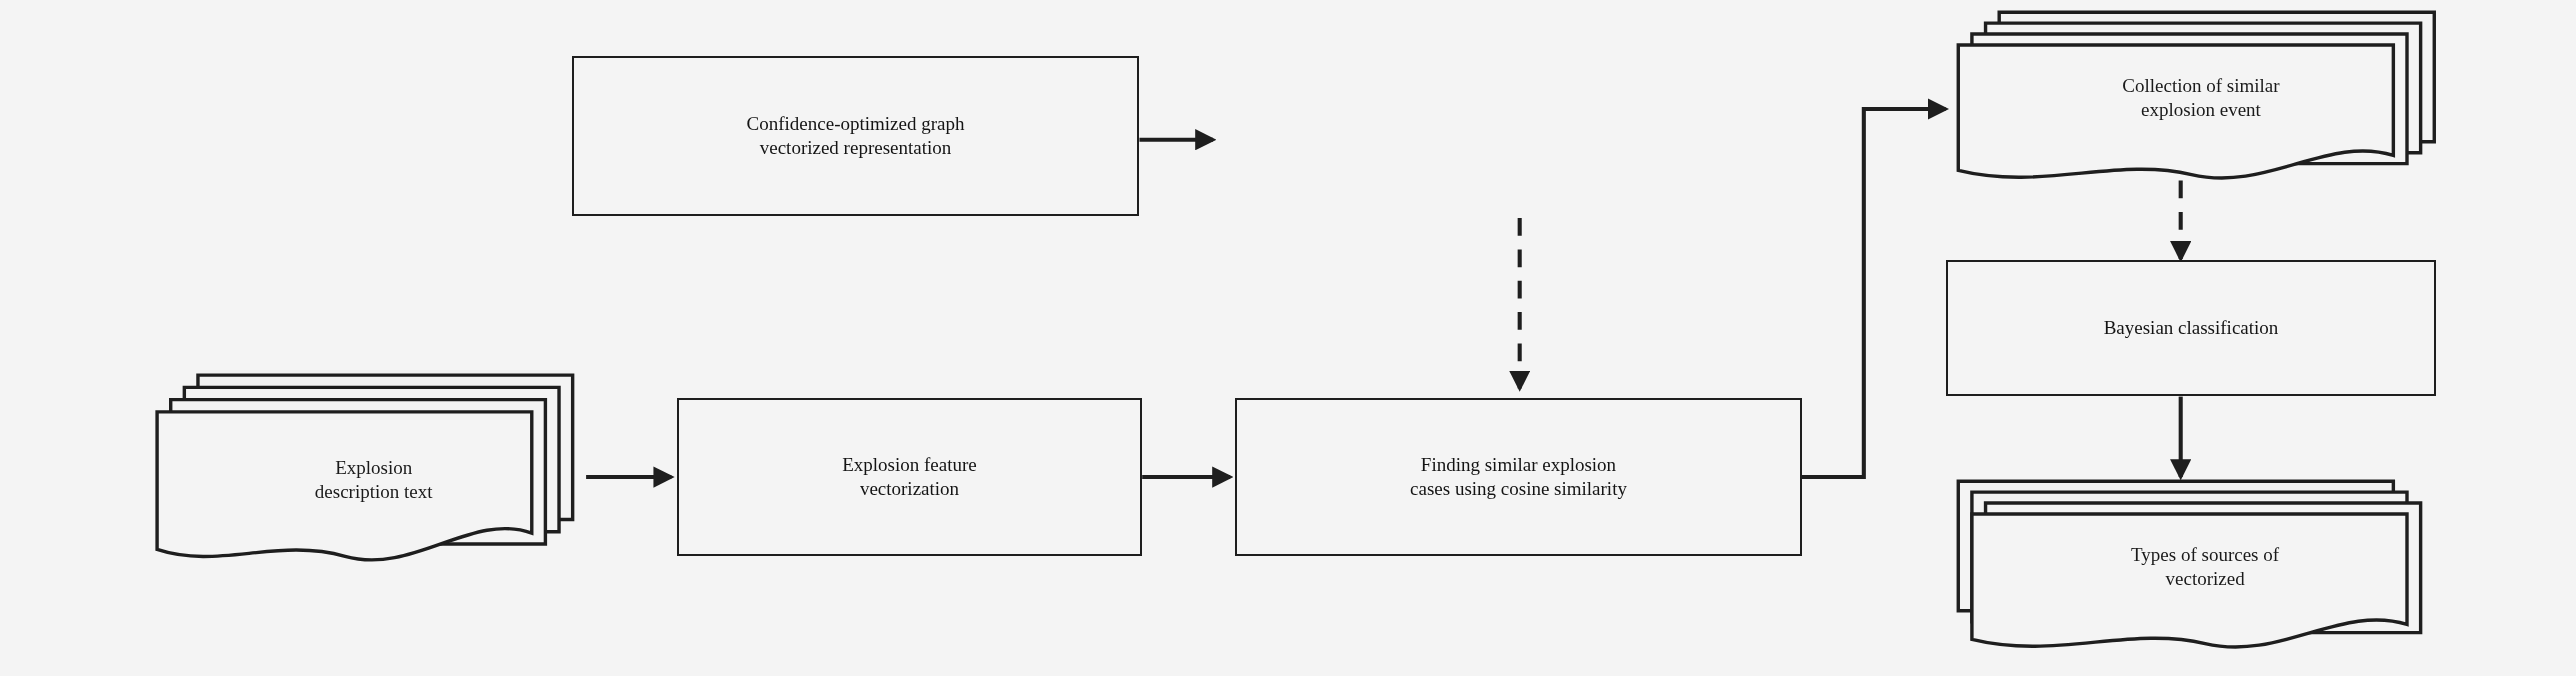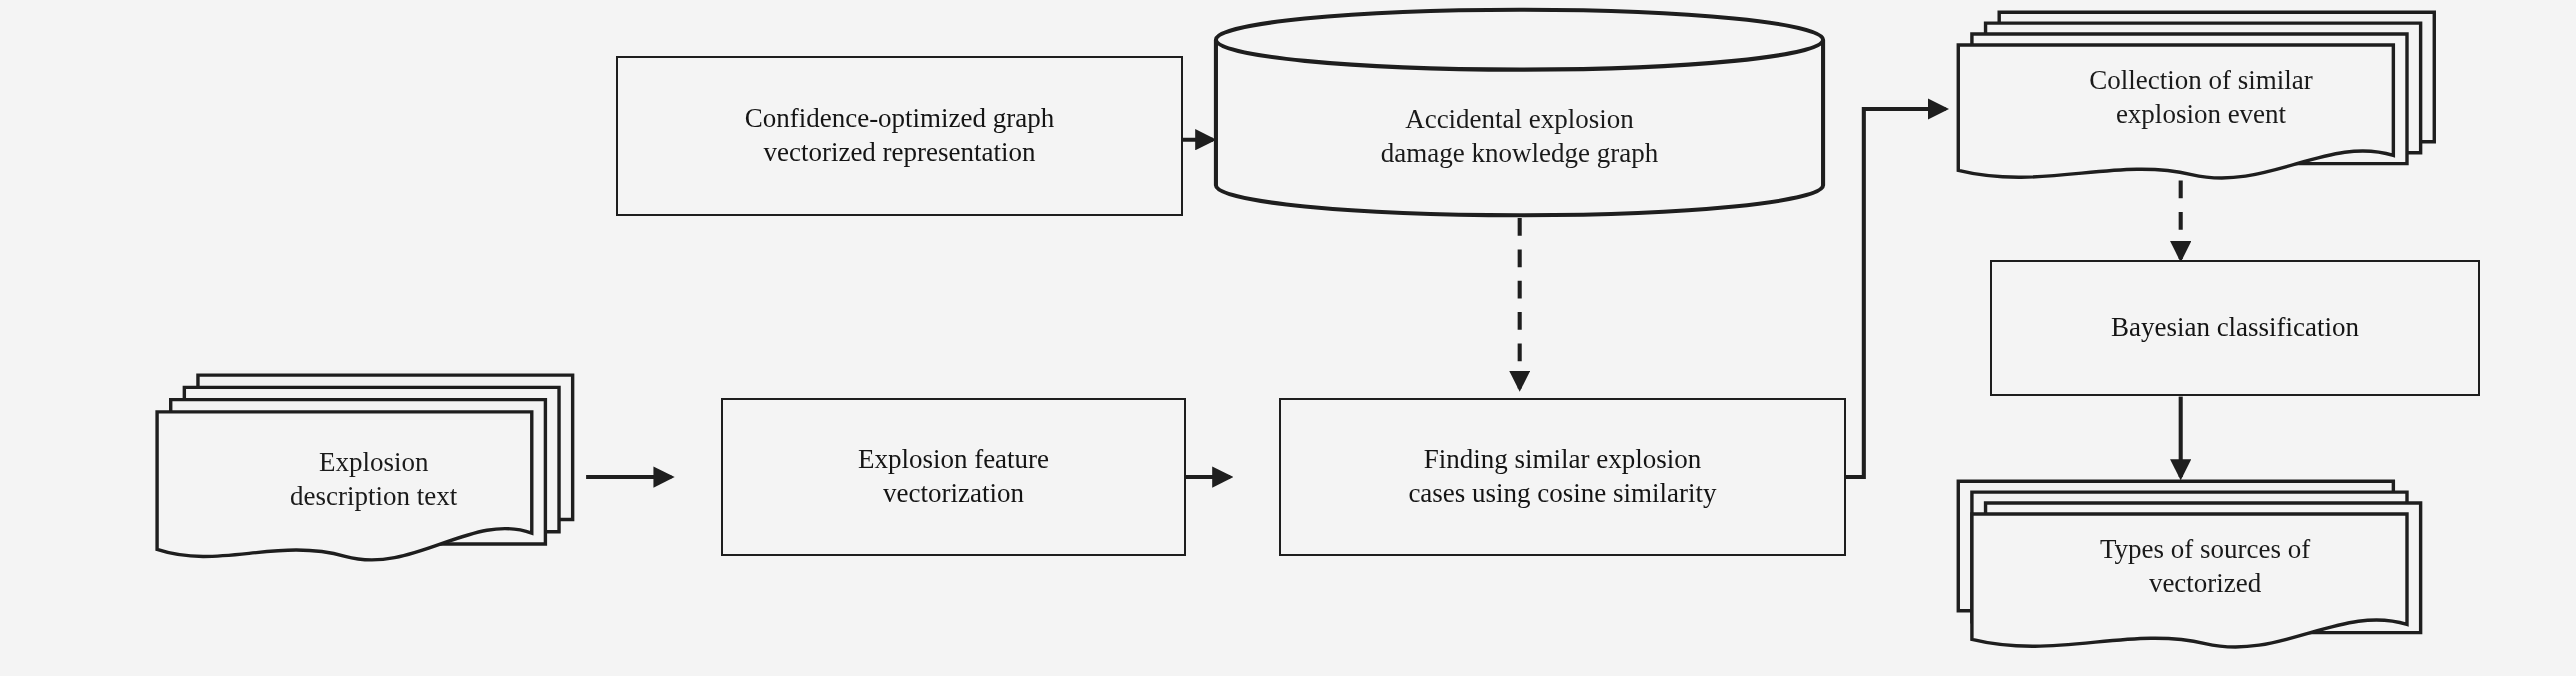--- a/index.html
+++ b/index.html
@@ -24,21 +24,20 @@
     display: flex;
     align-items: center;
     justify-content: center;
     text-align: center;
     line-height: 1.25;
     color: #141414;
   }
   .rect {
     background: #f4f4f4;
     border: 2px solid #1e1e1e;
-    margin-left: 44px;
   }
   .label {
     display: block;
     white-space: pre-line;
   }
   
   .cyl-wrap {
     position: absolute;
   }
   .cyl-svg {
@@ -83,21 +82,21 @@
   }
   .edge {
     position: absolute;
     left: 0;
     top: 0;
     width: 2576px;
     height: 676px;
     overflow: visible;
     pointer-events: none;
   }
-  .fs-big { font-size: 27px; }
+  .fs-big { font-size: 19px; }
 </style>
 </head>
 <body>
 
 <div id="canvas">
 
   <svg class="edge" viewBox="0 0 3780 992">
     <defs>
       <marker id="arrow" viewBox="0 0 10 10" refX="8.4" refY="5" markerWidth="5.2" markerHeight="5.2" orient="auto-start-reverse">
         <path d="M 0 0 L 10 5 L 0 10 z" fill="#1e1e1e"></path>
@@ -131,30 +130,20 @@
     <g>
       <line x1="3200" y1="582" x2="3200" y2="700" stroke="#1e1e1e" stroke-width="6" marker-end="url(#arrow)"></line>
     </g>
   </svg>
 
   <div class="node rect fs-big" style="left:572px; top:56px; width:567px; height:160px;">
     <span class="label">Confidence-optimized graph
 vectorized representation</span>
   </div>
 
-  <div class="cyl-wrap" style="left:1213px; top:6.8px; width:613px; height:211px;">
-    <svg class="cyl-svg" width="613" height="211" viewBox="0 0 900 310">
-      <path d="M 4 48 L 4 262 A 446 44 0 0 0 896 262 L 896 48" fill="#f4f4f4" stroke="#1e1e1e" stroke-width="6"></path>
-      <ellipse cx="450" cy="48" rx="446" ry="44" fill="#f4f4f4" stroke="#1e1e1e" stroke-width="6"></ellipse>
-    </svg>
-    <div class="cyl-text fs-big" style="padding-top:24.5px;">
-      <span class="label">Accidental explosion
-damage knowledge graph</span>
-    </div>
-  </div>
 
   <div class="doc-wrap" style="left:1946px; top:8.2px; width:491px; height:179px;">
     <svg class="doc-svg" width="491" height="179" viewBox="0 0 720 262">
       <g fill="#f4f4f4" stroke="#1e1e1e" stroke-width="5">
         <path d="M 78 6 L 716 6 L 716 196 L 78 196 Z"></path>
         <path d="M 58 22 L 696 22 L 696 212 L 58 212 Z"></path>
         <path d="M 38 38 L 676 38 L 676 228 L 38 228 Z"></path>
       </g>
       <path d="M 18 54 L 656 54 L 656 216
                C 560 186 470 270 360 244

